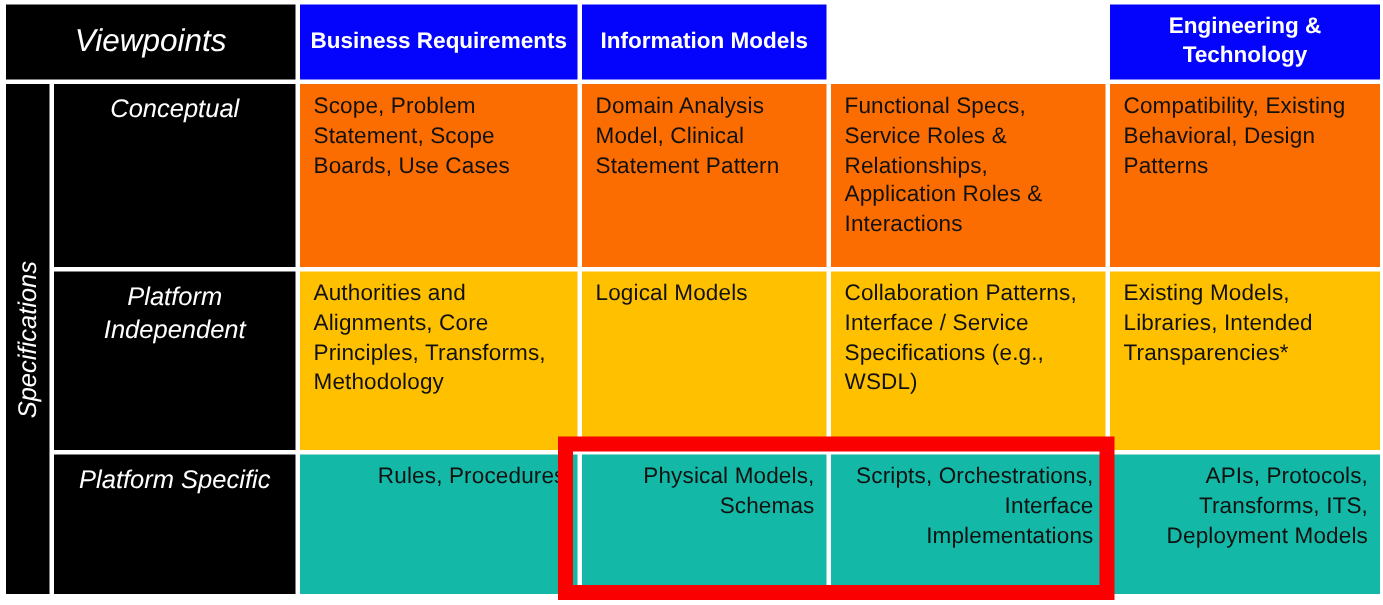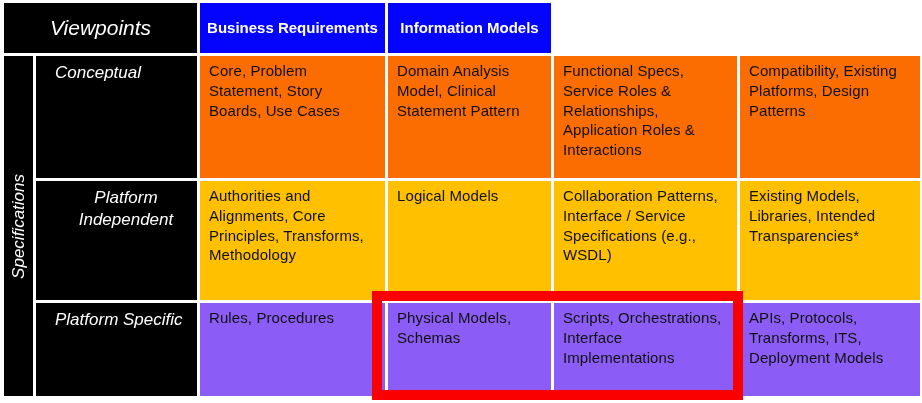--- a/index.html
+++ b/index.html
@@ -44,37 +44,36 @@
   }
   .side .vert{
     color:#ffffff;font-style:italic;font-size:17px;
     writing-mode:vertical-rl;transform:rotate(180deg);
     white-space:nowrap;
   }
   .rowlabel{
     grid-column:2;
     background:#000000;
     color:#ffffff;font-style:italic;font-size:17px;line-height:1.3;
-    display:flex;justify-content:flex-start;
+    display:flex;justify-content:center;
     text-align:center;
     padding-top:6px;
-    padding-left:19px;
   }
   .rl1{grid-row:2;}
   .rl2{grid-row:3;}
   .rl3{grid-row:4;}
   
   .content{
     color:#111111;font-size:15px;line-height:1.32;
     padding:5px 8px 4px 9px;
     letter-spacing:0.1px;
   }
   .orange{background:#fb6d00;}
   .yellow{background:#ffc000;}
-  .green{background:#8b5cf6;}
+  .green{background:#14b8a6;text-align:right;}
   .c3{grid-column:3;}
   .c4{grid-column:4;}
   .c5{grid-column:5;}
   .c6{grid-column:6;}
   .r2{grid-row:2;}
   .r3{grid-row:3;}
   .r4{grid-row:4;}
   
   .highlight-box{
     position:absolute;
@@ -93,32 +92,35 @@
     <div class="cell corner">
       <span>Viewpoints</span>
     </div>
 
     <div class="cell colhead ch1">
       <span>Business Requirements</span>
     </div>
     <div class="cell colhead ch2">
       <span>Information Models</span>
     </div>
+    <div class="cell colhead ch4">
+      <span>Engineering &amp; Technology</span>
+    </div>
 
     <div class="cell side">
       <span class="vert">Specifications</span>
     </div>
 
     <div class="cell rowlabel rl1">
       <span>Conceptual</span>
     </div>
-    <div class="cell content orange c3 r2">Core, Problem Statement, Story Boards, Use Cases</div>
+    <div class="cell content orange c3 r2">Scope, Problem Statement, Scope Boards, Use Cases</div>
     <div class="cell content orange c4 r2">Domain Analysis Model, Clinical Statement Pattern</div>
     <div class="cell content orange c5 r2">Functional Specs, Service Roles &amp; Relationships, Application Roles &amp; Interactions</div>
-    <div class="cell content orange c6 r2">Compatibility, Existing Platforms, Design Patterns</div>
+    <div class="cell content orange c6 r2">Compatibility, Existing Behavioral, Design Patterns</div>
 
     <div class="cell rowlabel rl2">
       <span>Platform Independent</span>
     </div>
     <div class="cell content yellow c3 r3">Authorities and Alignments,  Core Principles, Transforms, Methodology</div>
     <div class="cell content yellow c4 r3">Logical Models</div>
     <div class="cell content yellow c5 r3">Collaboration Patterns, Interface / Service Specifications  (e.g., WSDL)</div>
     <div class="cell content yellow c6 r3">Existing Models, Libraries, Intended Transparencies*</div>
 
     <div class="cell rowlabel rl3">

